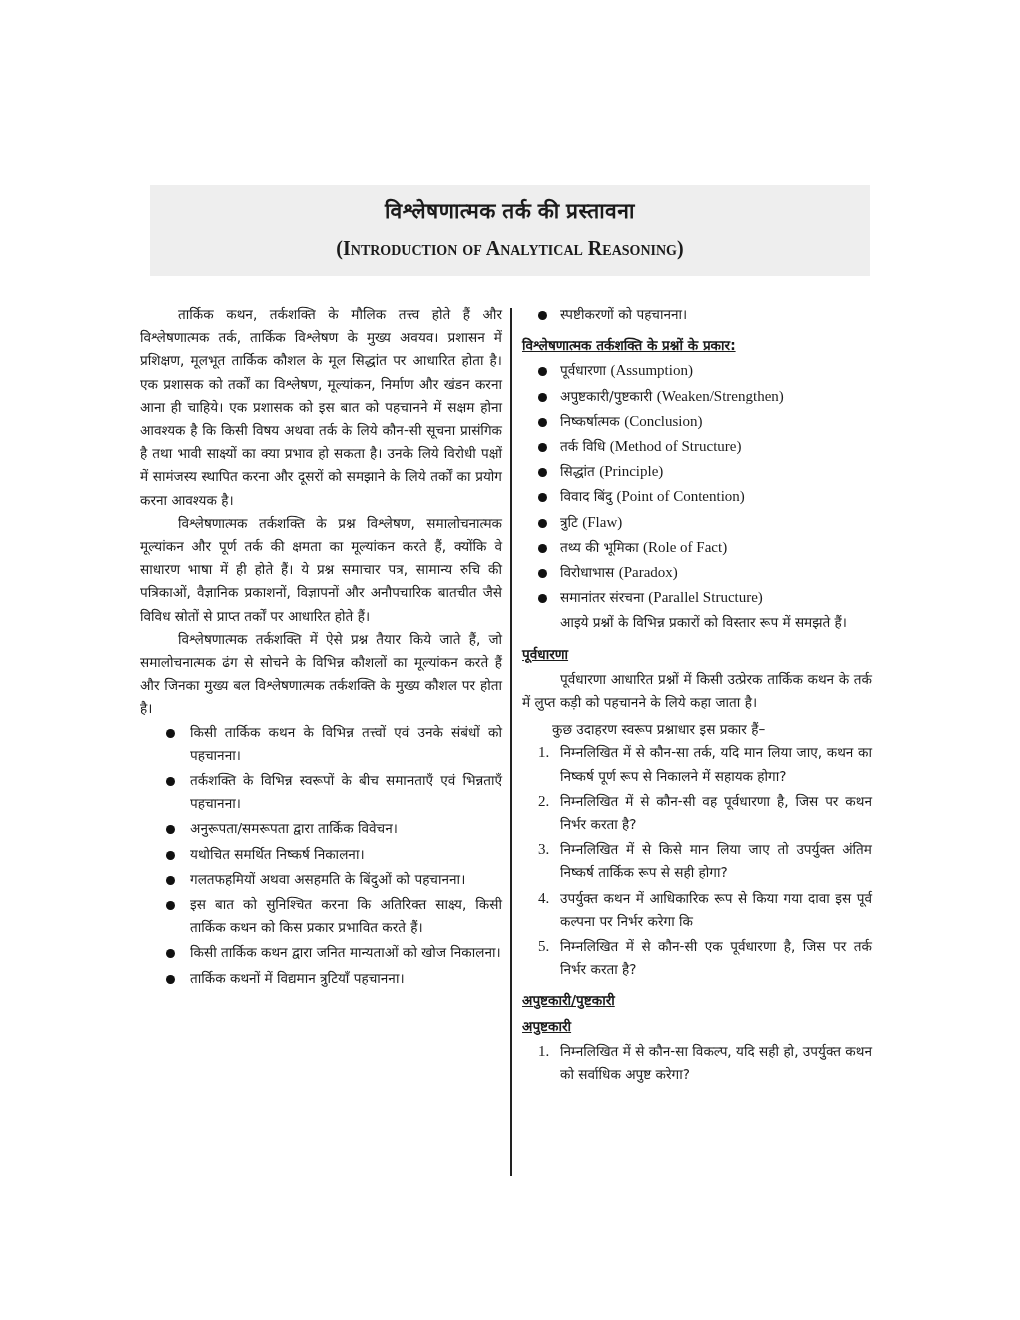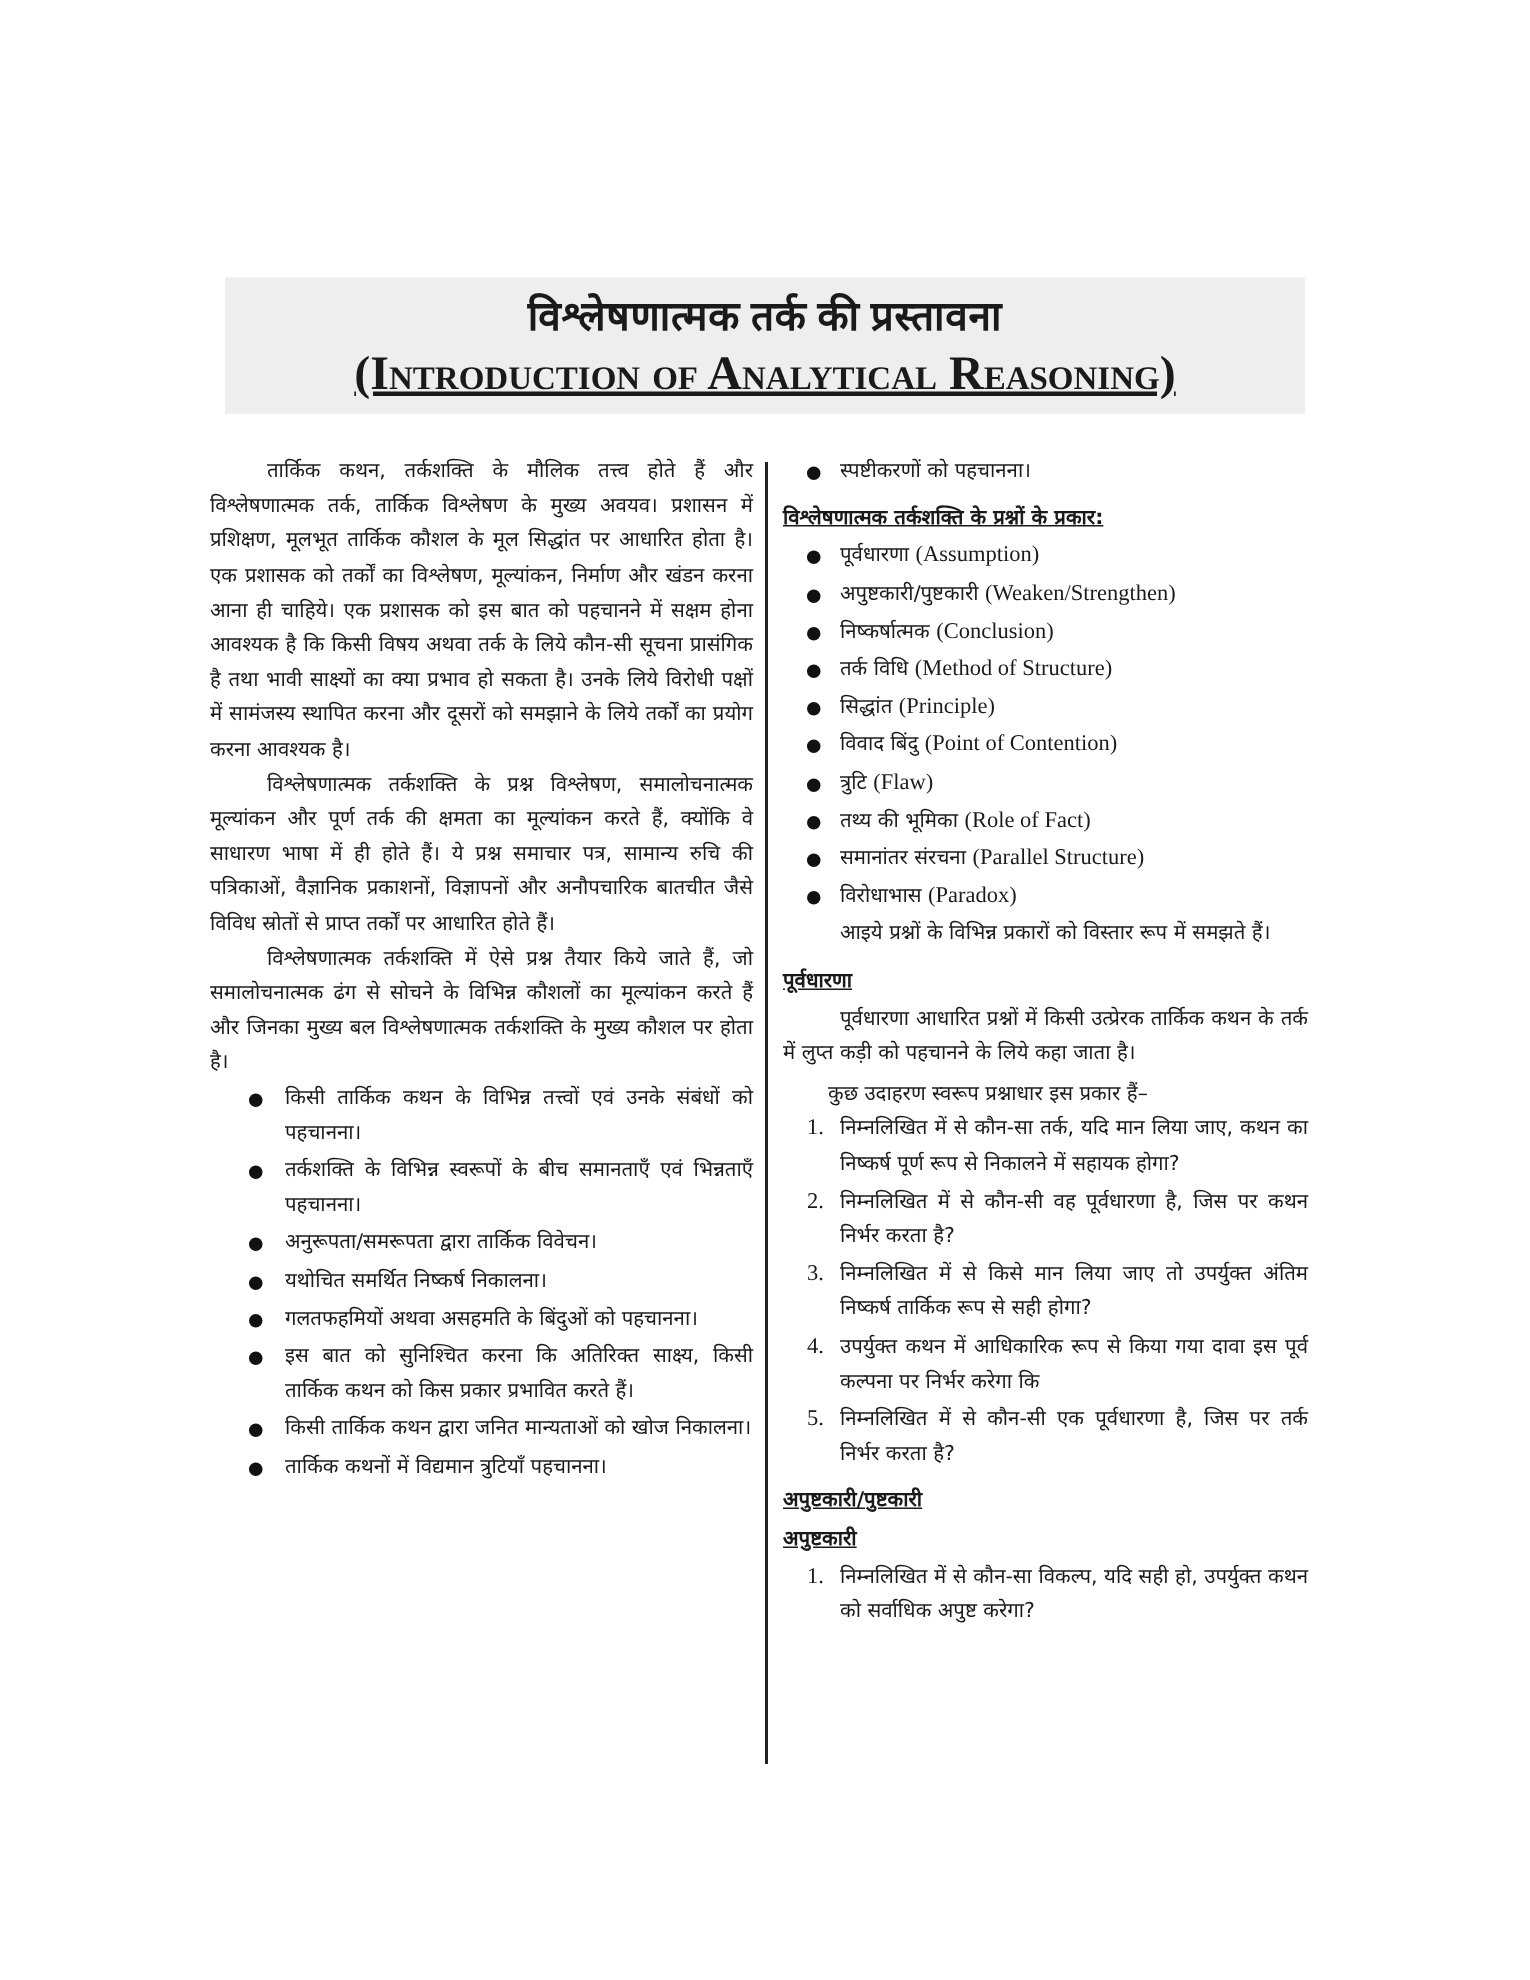--- a/index.html
+++ b/index.html
@@ -1,23 +1,23 @@
 <!DOCTYPE html>
 <html><head>
 <meta charset="utf-8">
 <style>
   html, body { margin: 0; padding: 0; background: #ffffff; }
   body { width: 1020px; height: 1320px; position: relative; overflow: hidden;
          font-family: "DejaVu Serif", "Liberation Serif", serif; color: #1a1a1a; }
   .title-box { position: absolute; left: 150px; top: 185px; width: 720px; height: 91px;
                background: #eeeeee; text-align: center; }
-  .title-hi { font-family: Liberation Serif, serif; font-weight: bold; font-size: 27px;
+  .title-hi { font-family: Liberation Sans, sans-serif; font-weight: bold; font-size: 21px;
               margin-top: 8px; line-height: 36px; letter-spacing: 0.5px; }
-  .title-en { font-family: "Liberation Serif", serif; font-weight: bold; font-size: 32px;
-              line-height: 38px; font-variant: small-caps; text-decoration: underline; }
+  .title-en { font-family: "Liberation Serif", serif; font-weight: bold; font-size: 20px;
+              line-height: 38px; font-variant: small-caps; }
   .col { position: absolute; top: 303px; font-family: "DejaVu Sans", sans-serif;
          font-size: 13.6px; line-height: 23.2px; }
   .col-left { left: 140px; width: 362px; }
   .col-right { left: 522px; width: 350px; }
   .divider { position: absolute; left: 510px; top: 308px; width: 2px; height: 868px; background: #222; }
   p { margin: 0; text-align: justify; text-align-last: left; }
   p.indent { text-indent: 38px; }
   .heading { font-weight: bold; margin-top: 8px; margin-bottom: 2px; text-decoration: underline; }
   ul { list-style: none; margin: 0; padding: 0; }
   ul li { position: relative; padding-left: 50px; margin-bottom: 2px; text-align: justify; }
@@ -64,22 +64,22 @@
   <div class="heading">विश्लेषणात्मक तर्कशक्ति के प्रश्नों के प्रकार:</div>
   <ul>
     <li><span class="bullet"></span><span>पूर्वधारणा</span> <span class="en">(Assumption)</span></li>
     <li><span class="bullet"></span><span>अपुष्टकारी/पुष्टकारी</span> <span class="en">(Weaken/Strengthen)</span></li>
     <li><span class="bullet"></span><span>निष्कर्षात्मक</span> <span class="en">(Conclusion)</span></li>
     <li><span class="bullet"></span><span>तर्क विधि</span> <span class="en">(Method of Structure)</span></li>
     <li><span class="bullet"></span><span>सिद्धांत</span> <span class="en">(Principle)</span></li>
     <li><span class="bullet"></span><span>विवाद बिंदु</span> <span class="en">(Point of Contention)</span></li>
     <li><span class="bullet"></span><span>त्रुटि</span> <span class="en">(Flaw)</span></li>
     <li><span class="bullet"></span><span>तथ्य की भूमिका</span> <span class="en">(Role of Fact)</span></li>
+    <li><span class="bullet"></span><span>विरोधाभास</span> <span class="en">(Paradox)</span></li>
     <li><span class="bullet"></span><span>समानांतर संरचना</span> <span class="en">(Parallel Structure)</span></li>
-    <li><span class="bullet"></span><span>विरोधाभास</span> <span class="en">(Paradox)</span></li>
   </ul>
   <p class="indent">आइये प्रश्नों के विभिन्न प्रकारों को विस्तार रूप में समझते हैं।</p>
   <div class="heading">पूर्वधारणा</div>
   <p class="indent">पूर्वधारणा आधारित प्रश्नों में किसी उत्प्रेरक तार्किक कथन के तर्क में लुप्त कड़ी को पहचानने के लिये कहा जाता है।</p>
   <p class="examples-intro">कुछ उदाहरण स्वरूप प्रश्नाधार इस प्रकार हैं–</p>
   <ol>
     <li><span class="num">1.</span><span>निम्नलिखित में से कौन-सा तर्क, यदि मान लिया जाए, कथन का निष्कर्ष पूर्ण रूप से निकालने में सहायक होगा?</span></li>
     <li><span class="num">2.</span><span>निम्नलिखित में से कौन-सी वह पूर्वधारणा है, जिस पर कथन निर्भर करता है?</span></li>
     <li><span class="num">3.</span><span>निम्नलिखित में से किसे मान लिया जाए तो उपर्युक्त अंतिम निष्कर्ष तार्किक रूप से सही होगा?</span></li>
     <li><span class="num">4.</span><span>उपर्युक्त कथन में आधिकारिक रूप से किया गया दावा इस पूर्व कल्पना पर निर्भर करेगा कि</span></li>

